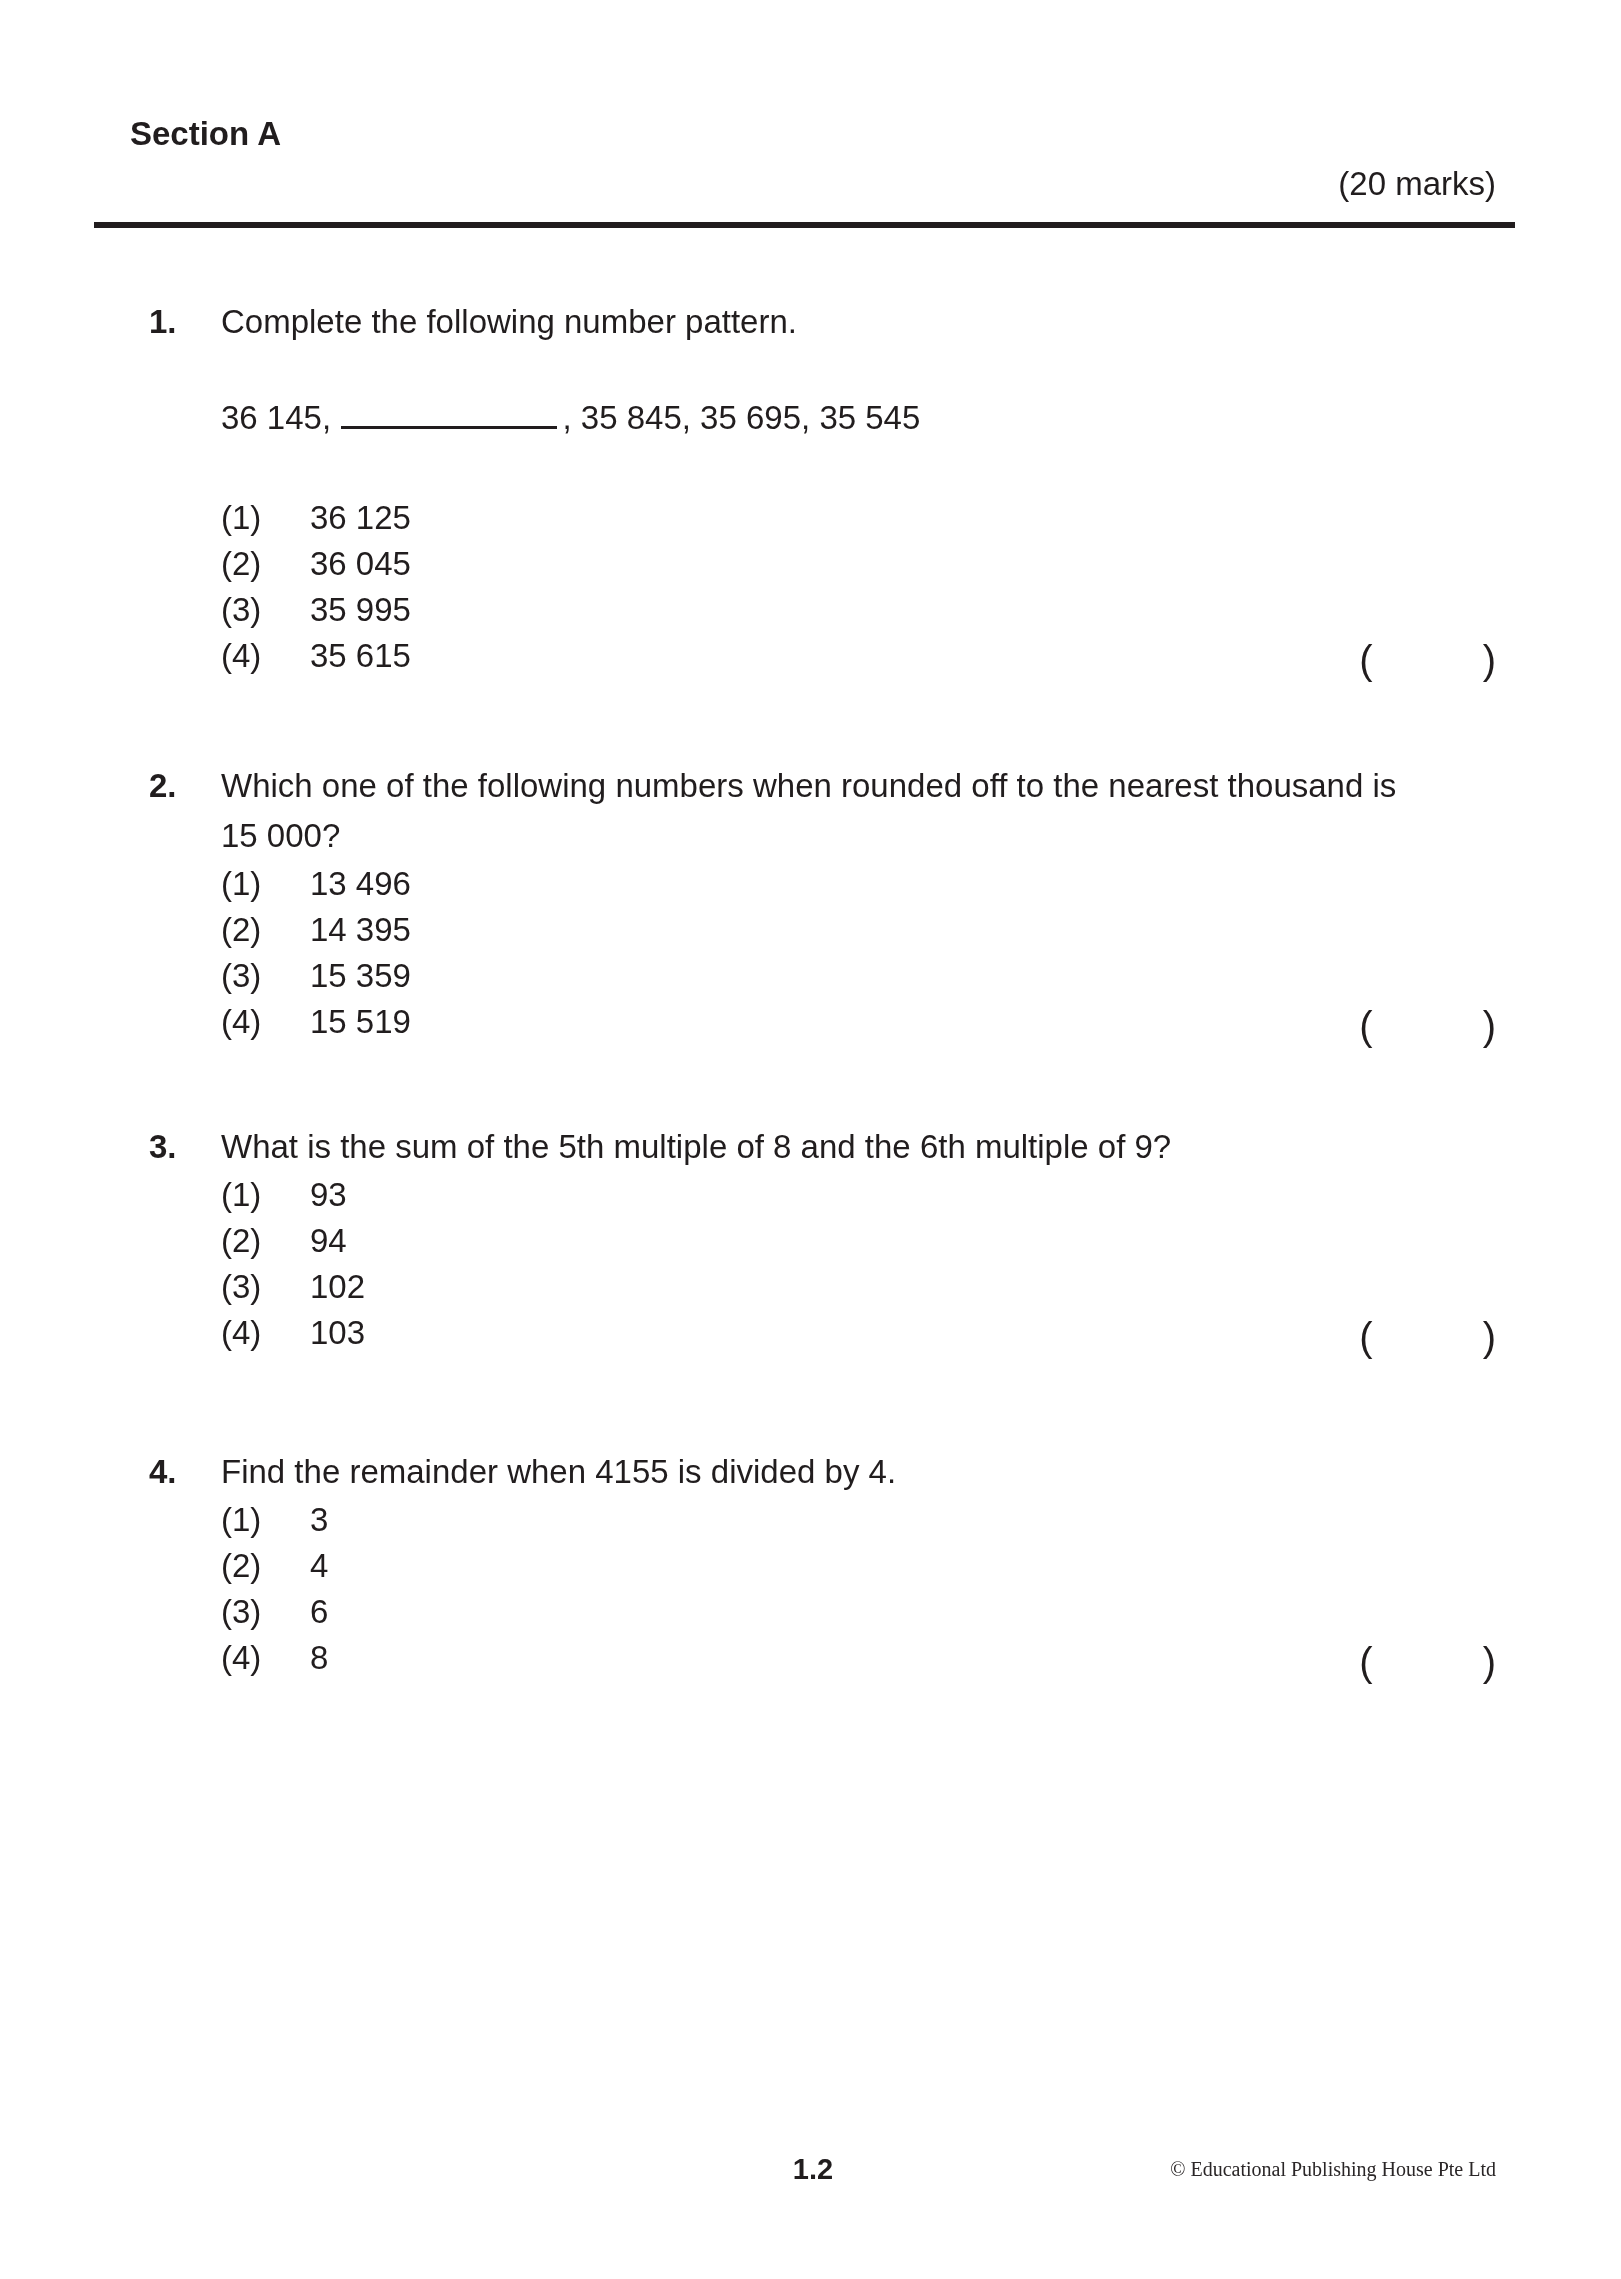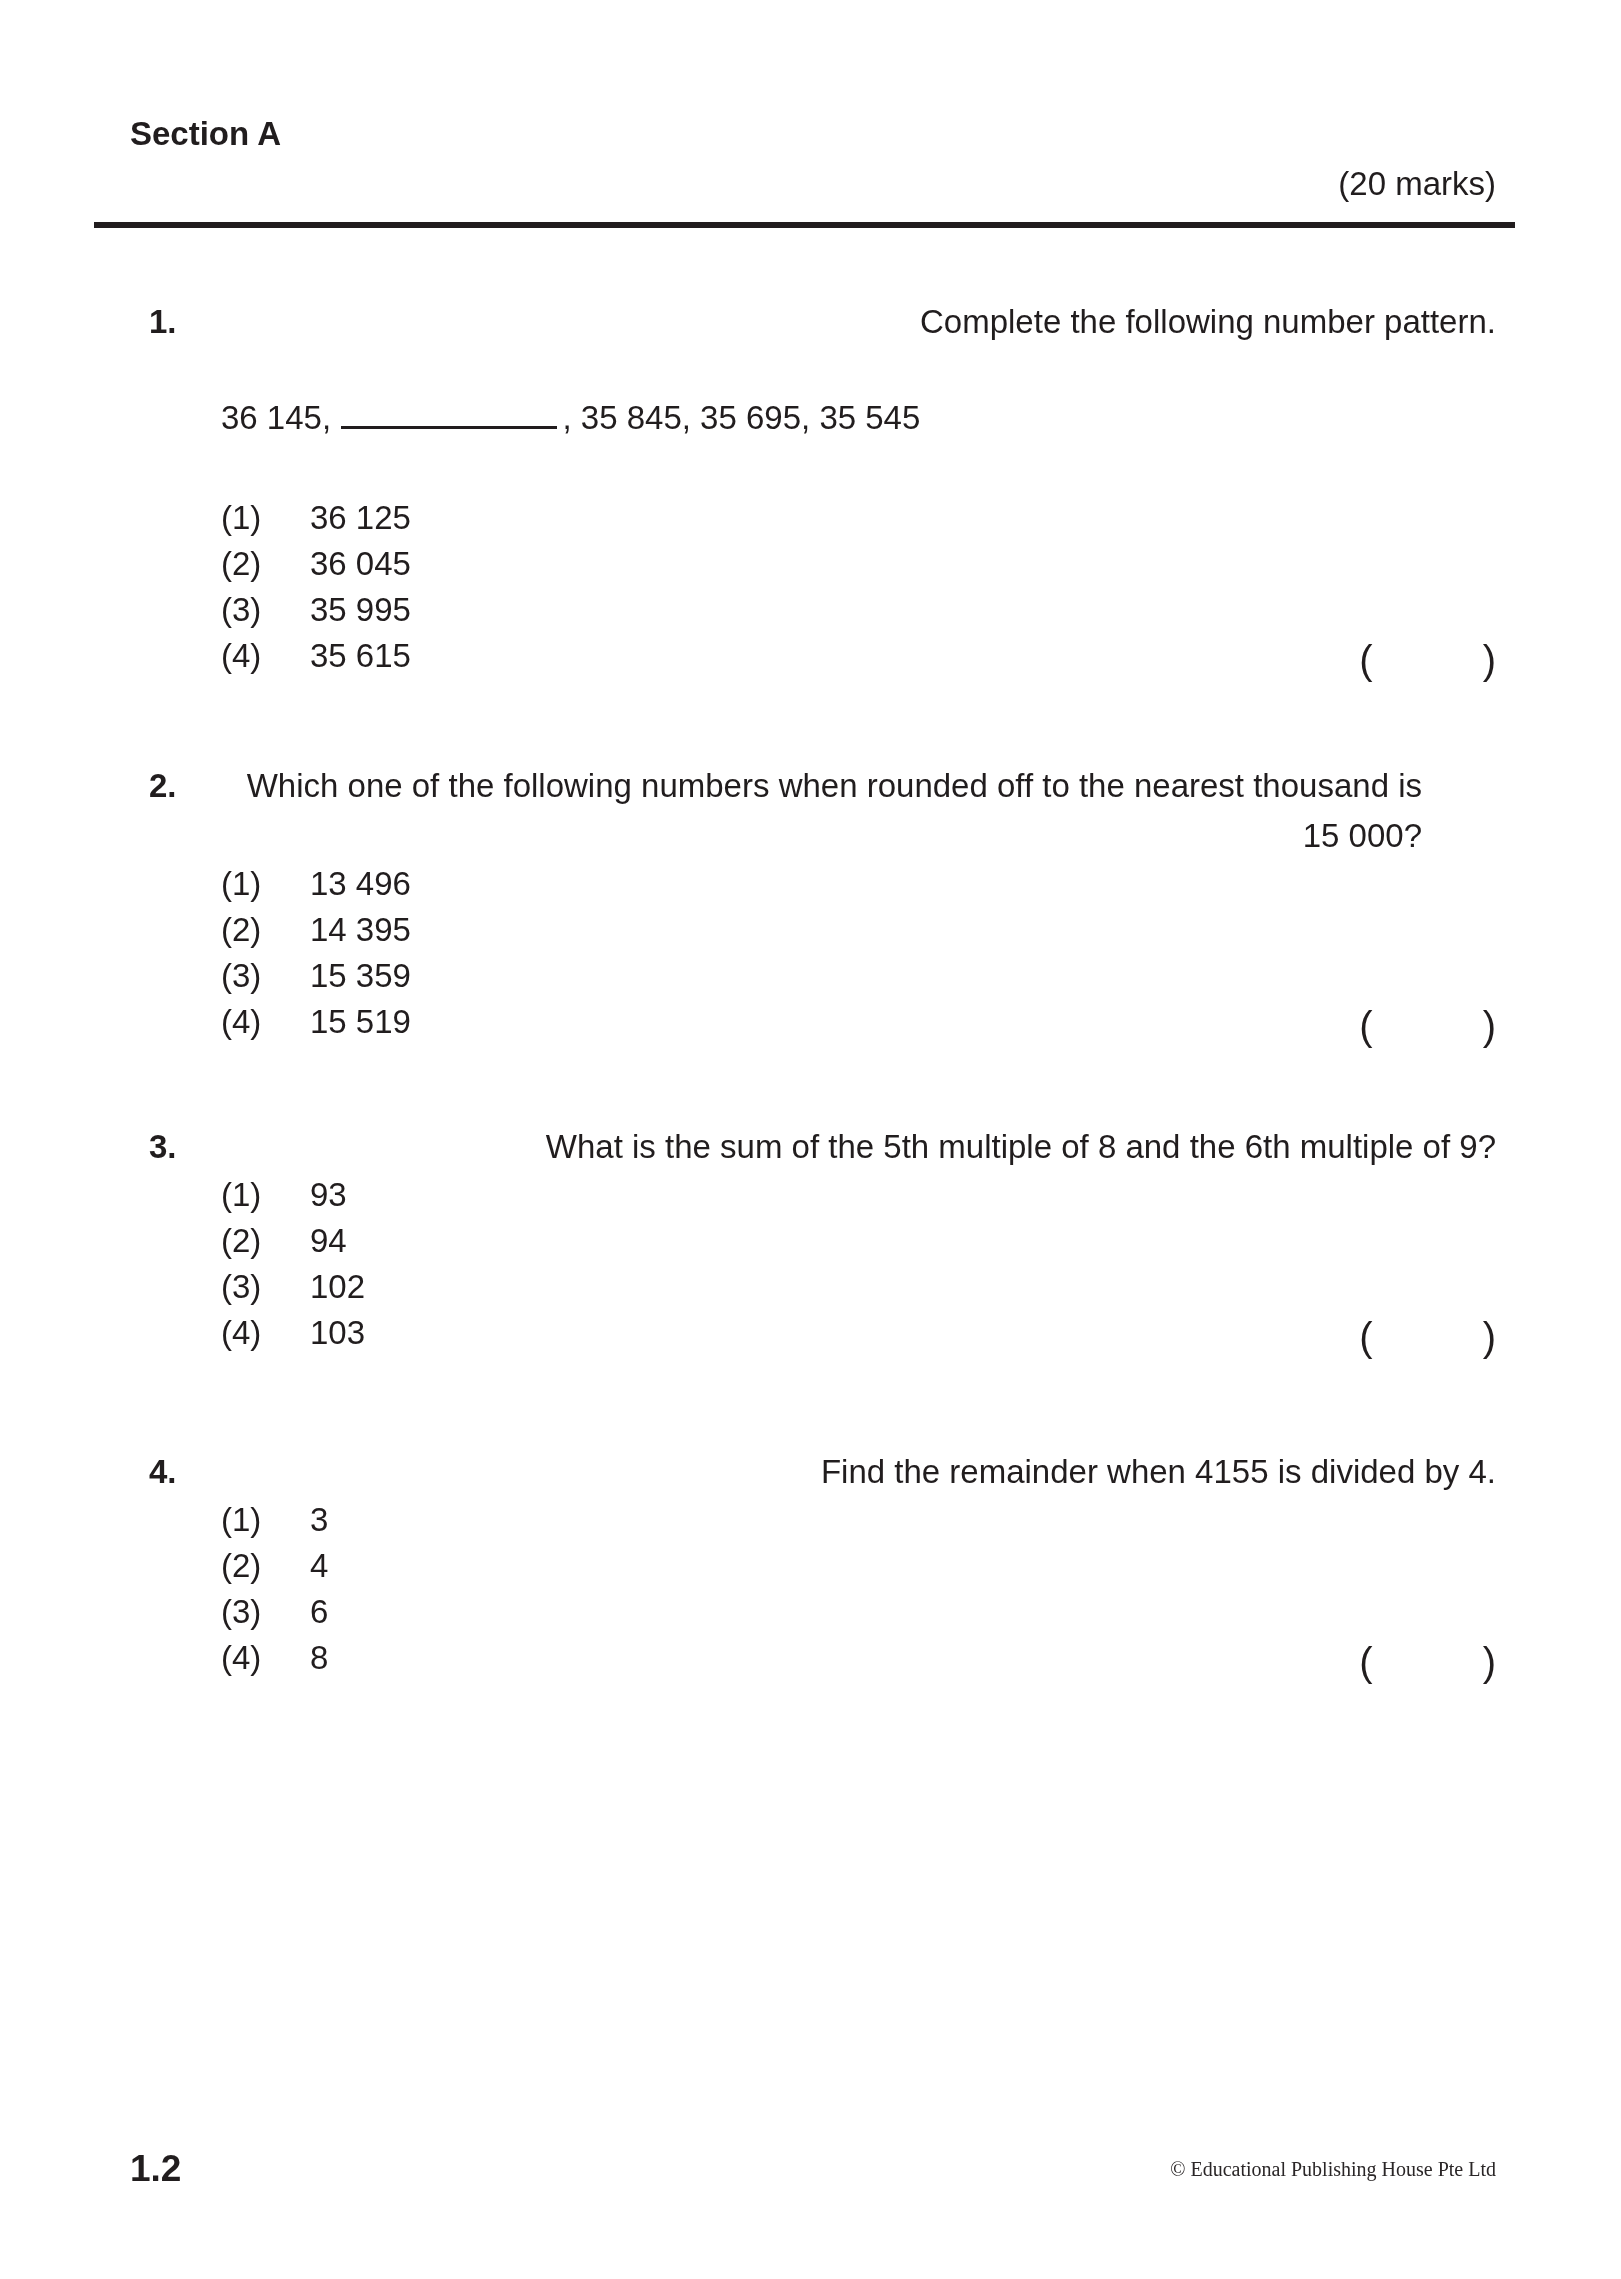--- a/index.html
+++ b/index.html
@@ -35,21 +35,21 @@
   .q3 { margin-top: 77px; }
   .q4 { margin-top: 91px; }
   .q-num {
     width: 91px;
     padding-left: 19px;
     flex-shrink: 0;
     font-weight: bold;
     line-height: 50px;
   }
   .q-body { flex: 1; }
-  .q-text { line-height: 50px; text-align: right; }
+  .q-text { line-height: 50px; }
   .q2 .q-text { max-width: 1201px; }
 
   .pattern-line { margin-top: 46px; line-height: 50px; }
   .blank {
     display: inline-block;
     width: 216px;
     border-bottom: 3.8px solid #211d1e;
     margin: 0 5.8px 0 9.6px;
   }
 
@@ -74,23 +74,23 @@
   .footer {
     position: absolute;
     left: 130px;
     right: 126px;
     top: 2150px;
     height: 48px;
   }
   .page-number {
     position: absolute;
     left: 0; right: 0;
-    text-align: left;
+    text-align: center;
     font-weight: bold;
-    font-size: 37px;
+    font-size: 29px;
     line-height: 38px;
   }
   .copyright {
     position: absolute;
     right: 0;
     font-family: "Liberation Serif", serif;
     font-size: 20px;
     line-height: 38px;
     color: #2a2627;
   }

